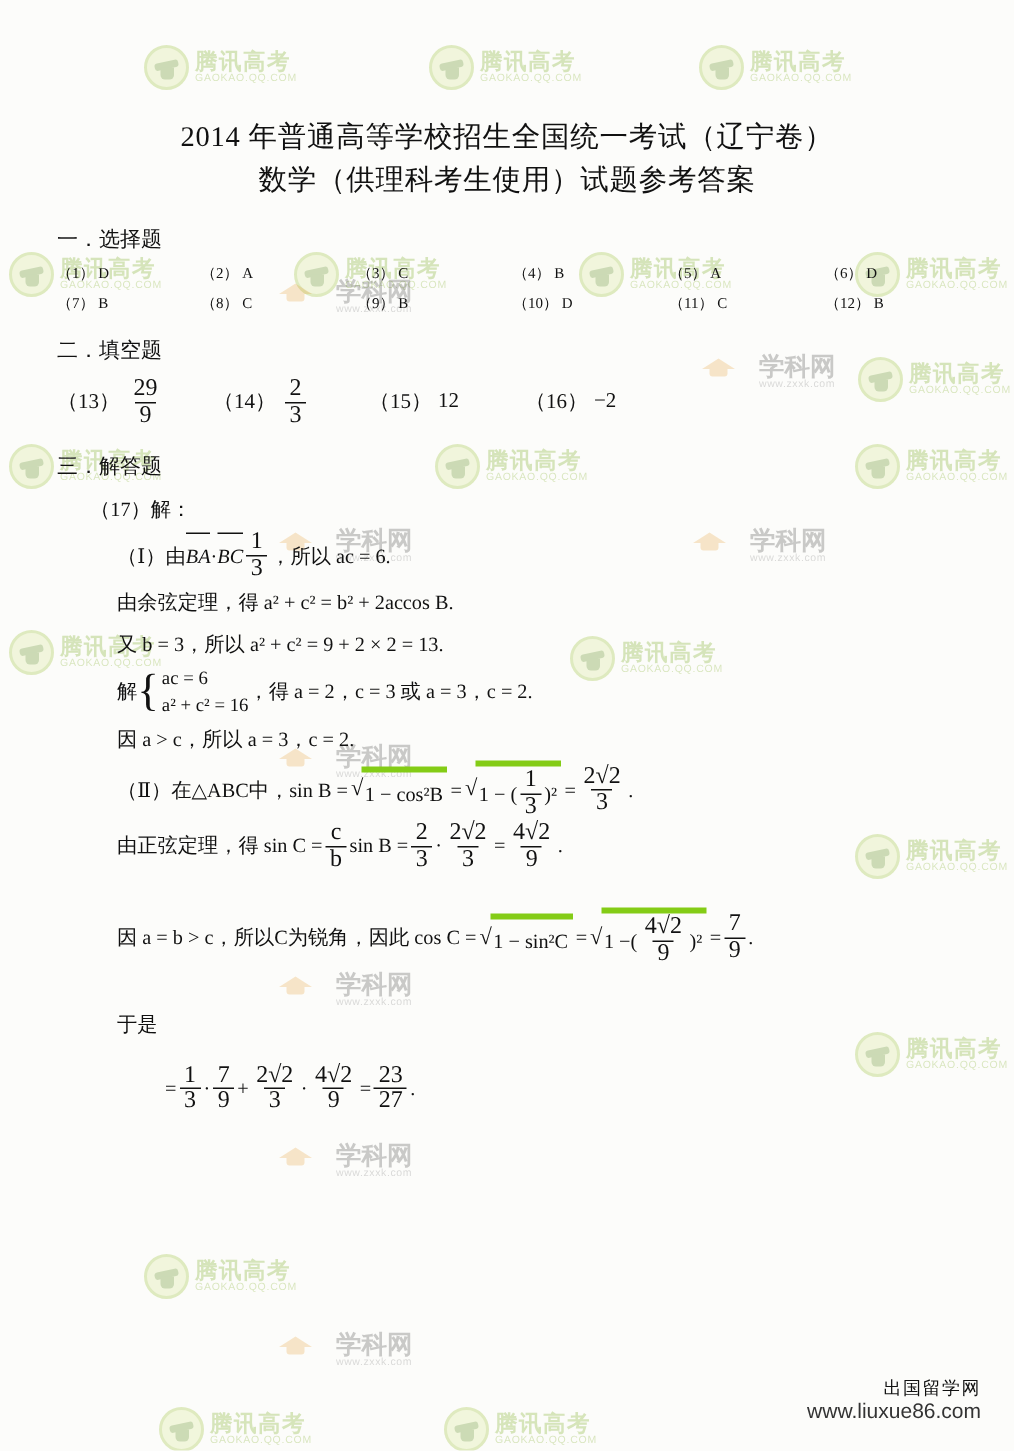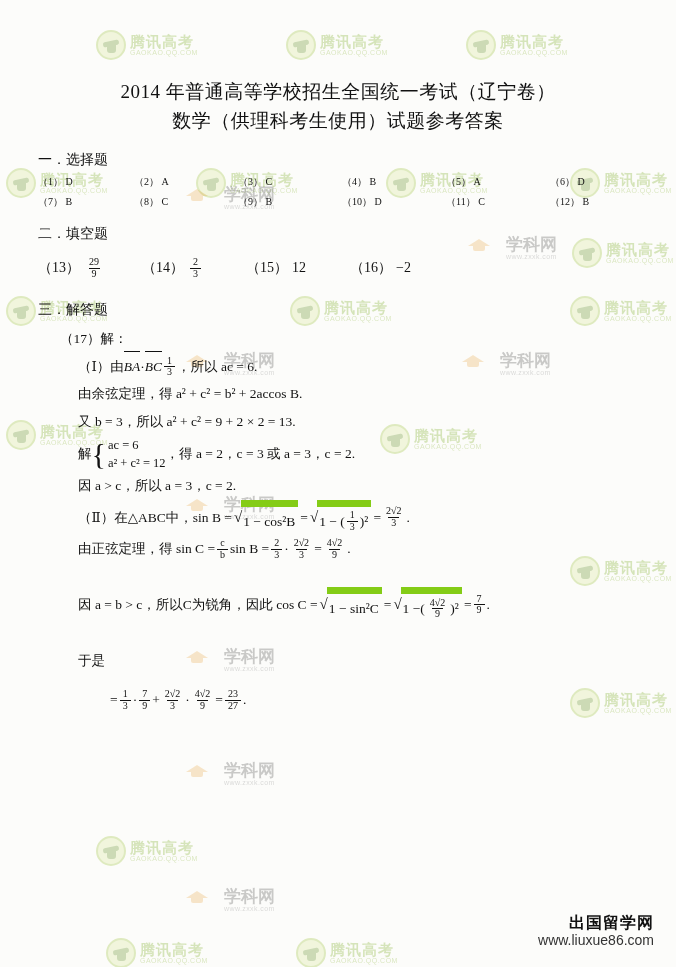--- a/index.html
+++ b/index.html
@@ -174,21 +174,21 @@
     flex: 0 0 auto;
   }
   .fill-row .cell:first-child { width: 104px; }
 
   .frac {
     display: inline-flex;
     flex-direction: column;
     align-items: center;
     vertical-align: middle;
     line-height: 1.05;
-    font-size: 10px;
+    font-size: 16px;
     margin: 0 2px;
   }
   .frac .num { padding: 0 3px; }
   .frac .den { padding: 0 3px; border-top: 1px solid #111; }
 
   .ans-body {
     font-size: 13.5px;
     line-height: 2.05;
   }
   .ans-line {
@@ -218,21 +218,21 @@
     margin: 0 2px;
     vertical-align: middle;
   }
   .sqrt .rad {
     font-size: 15px;
     line-height: 1;
     align-self: center;
     margin-right: -1px;
   }
   .sqrt .under {
-    border-top: 7px solid #84cc16;
+    border-top: 4px solid #84cc16;
     padding: 1px 3px 0 2px;
     display: inline-flex;
     align-items: center;
   }
 
   .brace {
     display: inline-flex;
     align-items: center;
     gap: 2px;
   }
@@ -254,22 +254,22 @@
   .footer-link {
     position: absolute;
     right: 22px;
     bottom: 18px;
     z-index: 20;
     text-align: right;
     font-family: "Liberation Sans", sans-serif;
     line-height: 1.2;
   }
   .footer-link .fl-main {
-    font-size: 16px;
-    font-weight: bold;
+    font-size: 12px;
+    font-weight: normal;
     color: #111;
     letter-spacing: 1px;
   }
   .footer-link .fl-sub {
     font-size: 14px;
     color: #333;
   }
 </style>
 </head>
 <body>
@@ -551,21 +551,21 @@
       <div class="ans-line indent2">
         <span>又 b = 3，所以  a² + c² = 9 + 2 × 2 = 13.</span>
       </div>
 
       <div class="ans-line indent2">
         <span>解</span>
         <span class="brace">
           <span class="bchar">{</span>
           <span class="rows">
             <span>ac = 6</span>
-            <span>a² + c² = 12</span>
+            <span>a² + c² = 16</span>
           </span>
         </span>
         <span>，得 a = 2，c = 3 或 a = 3，c = 2.</span>
       </div>
 
       <div class="ans-line indent2">
         <span>因 a &gt; c，所以 a = 3，c = 2.</span>
       </div>
 
       <div class="ans-line indent2">

